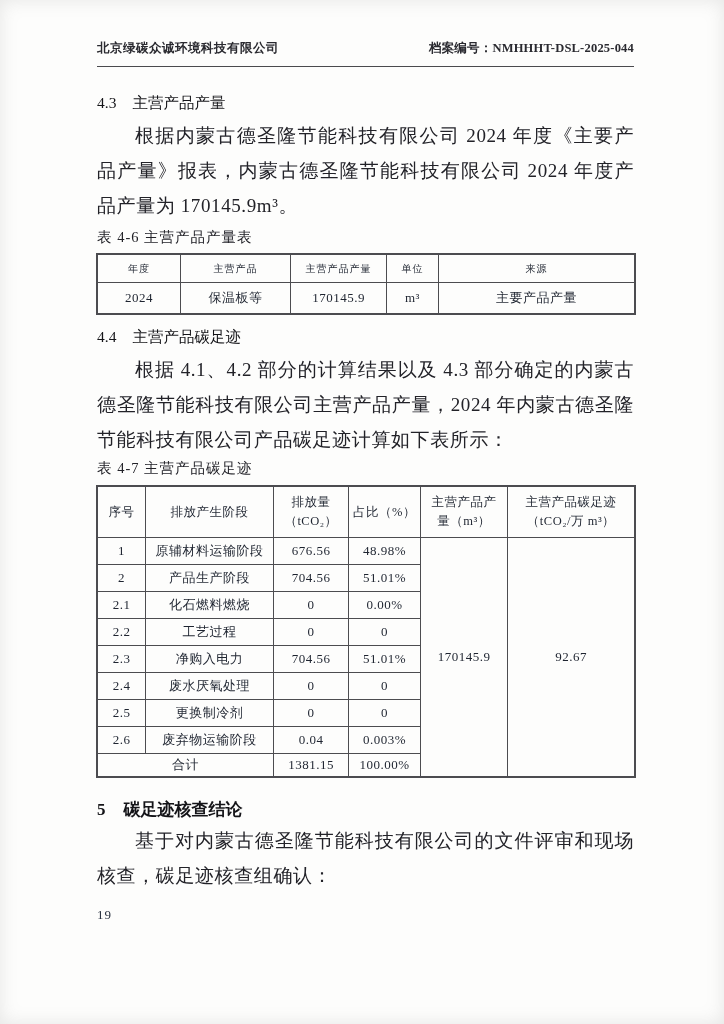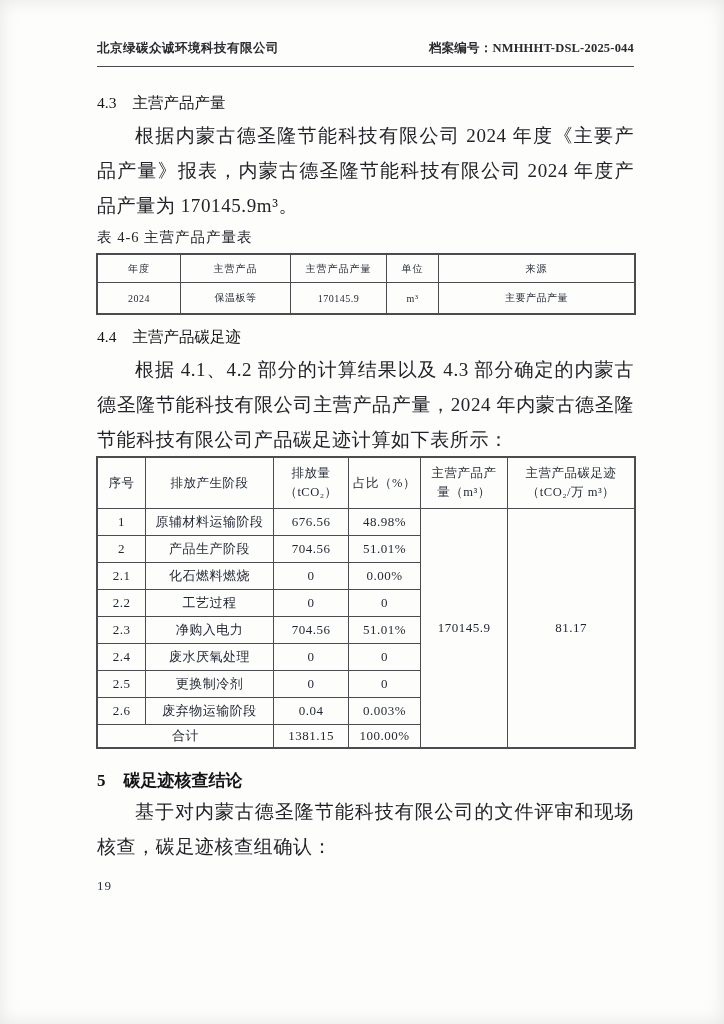--- a/index.html
+++ b/index.html
@@ -82,21 +82,21 @@
   }
   th, td {
     border: 1px solid #4c4c50;
     text-align: center;
     vertical-align: middle;
     font-weight: normal;
     padding: 0 2px;
   }
   .t46 { outline: 1px solid #4c4c50; }
   .t46 th { height: 28px; font-size: 10px; letter-spacing: 1px; }
-  .t46 td { height: 31px; font-size: 10px;  letter-spacing: 0.5px; }
+  .t46 td { height: 31px; font-size: 13px;  letter-spacing: 0.5px; }
 
   .t47 { outline: 1px solid #4c4c50; margin-bottom: 8px; }
   .t47 th { height: 51px; font-size: 12.5px; letter-spacing: 0.5px; line-height: 19px; }
   .t47 td { height: 27px; font-size: 13px; letter-spacing: 0.5px; }
   .t47 .total-row td { height: 23px; }
 
   
   .page-num {
     font-size: 13px;
     color: #2a3240;
@@ -147,20 +147,21 @@
       </tr>
     </tbody>
       </table>
 
     <div class="h-sub" style="margin-top:13px">
       <span>4.4</span>
       <span>主营产品碳足迹</span>
     </div>
     <p class="para">根据 4.1、4.2 部分的计算结果以及 4.3 部分确定的内蒙古德圣隆节能科技有限公司主营产品产量，2024 年内蒙古德圣隆节能科技有限公司产品碳足迹计算如下表所示：</p>
 
+    <div class="tbl-caption" style="margin:2px 0 8px">表 4-7 主营产品碳足迹</div>
     <table class="t47">
       <colgroup>
         <col style="width:48px">
           <col style="width:128px">
           <col style="width:75px">
           <col style="width:72px">
           <col style="width:87px">
           <col style="width:127px">
       </colgroup>
       <tbody>
@@ -180,21 +181,21 @@
           <div>主营产品碳足迹</div>
           <div>（tCO₂/万 m³）</div>
         </th>
       </tr>
       <tr>
         <td>1</td>
         <td>原辅材料运输阶段</td>
         <td>676.56</td>
         <td>48.98%</td>
         <td rowspan="9">170145.9</td>
-        <td rowspan="9">81.17</td>
+        <td rowspan="9">92.67</td>
       </tr>
       <tr>
         <td>2</td>
         <td>产品生产阶段</td>
         <td>704.56</td>
         <td>51.01%</td>
       </tr>
       <tr>
         <td>2.1</td>
         <td>化石燃料燃烧</td>

